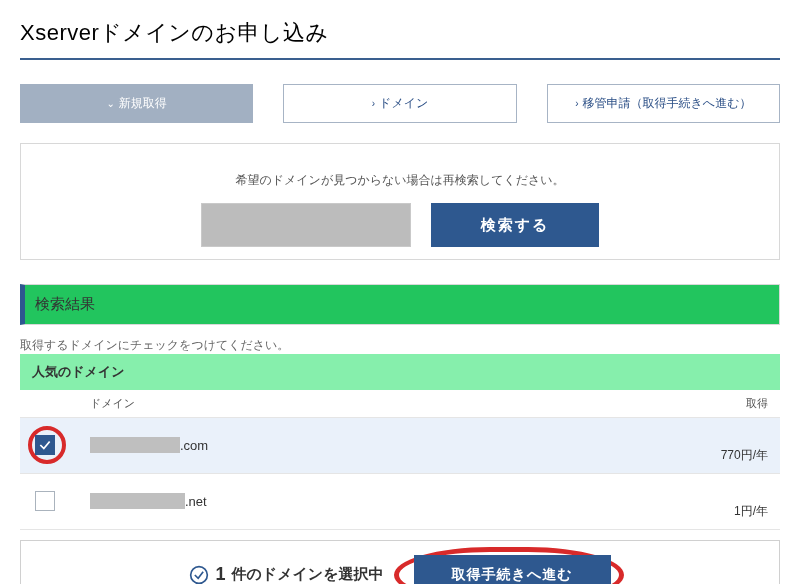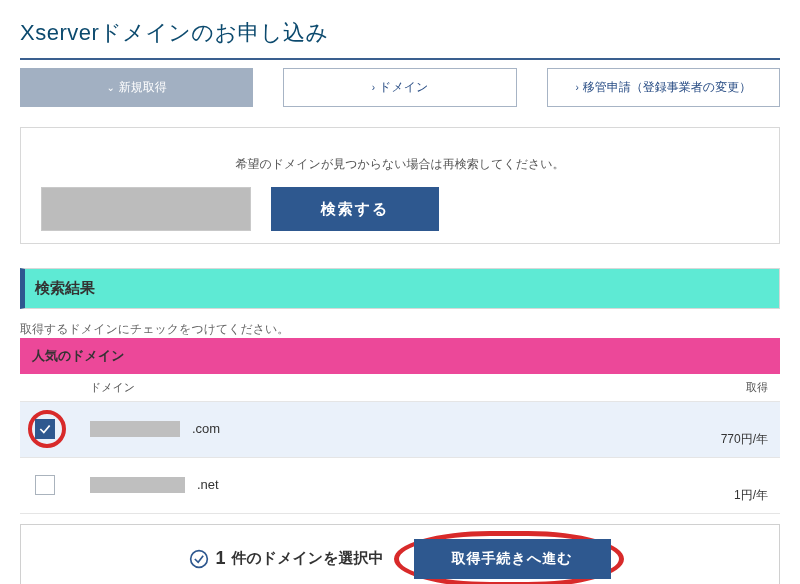--- a/index.html
+++ b/index.html
@@ -7,24 +7,24 @@
     font-family: "Hiragino Kaku Gothic ProN", "Meiryo", sans-serif;
     background: #fff;
     color: #333;
     font-size: 13px;
     width: 800px;
     padding: 18px 20px;
   }
   .page-title {
     font-size: 22px;
     font-weight: 400;
-    color: #0c4a6e;
+    color: #000000;
     padding-bottom: 10px;
     border-bottom: 2px solid #3a5f8f;
-    margin-bottom: 8px;
+    margin-bottom: 24px;
     letter-spacing: 0.5px;
   }
   .tabs {
     display: flex;
     gap: 30px;
     margin-bottom: 20px;
   }
   .tab {
     flex: 1;
     text-align: center;
@@ -51,20 +51,21 @@
     margin-bottom: 24px;
   }
   .search-note {
     text-align: center;
     font-size: 12px;
     color: #555;
     margin-bottom: 14px;
   }
   .search-row {
     display: flex;
+    justify-content: center;
     gap: 20px;
   }
   .search-input {
     width: 210px;
     height: 44px;
     border: 1px solid #c9c9c9;
     background: #bcbcbc;
     padding: 0 8px;
   }
   .search-btn {
@@ -73,36 +74,36 @@
     background: #2e588f;
     color: #fff;
     border: none;
     font-size: 15px;
     font-weight: bold;
     cursor: pointer;
     letter-spacing: 2px;
   }
   .section-heading {
     border-left: 5px solid #2e588f;
-    background: #5eead4;
+    background: #22c55e;
     padding: 10px 10px;
     font-size: 15px;
-    font-weight: bold;
+    font-weight: normal;
     color: #333;
     border-bottom: 1px solid #d8d8d8;
     border-top: 1px solid #d8d8d8;
     border-right: 1px solid #d8d8d8;
     margin-bottom: 12px;
   }
   .hint {
     font-size: 12px;
     color: #666;
   }
   .subheading {
-    background: #ec4899;
+    background: #86efac;
     padding: 9px 12px;
     font-size: 13px;
     font-weight: bold;
     color: #333;
   }
   .table { width: 100%; }
   .thead {
     display: flex;
     padding: 6px 12px 6px 70px;
     font-size: 11px;
@@ -138,21 +139,22 @@
     cursor: pointer;
   }
   .checkbox.checked {
     background: #2e588f;
     border-color: #2e588f;
   }
   .checkbox.checked svg { stroke:#fff; }
   .domain-name {
     flex: 1;
     display:flex;
-    gap:12px;
+    align-items:center;
+    gap:0;
     font-size:13px;
     color:#333;
   }
   .domain-mask {
     display:inline-block;
     background:#bfbfbf;
     height:16px;
   }
   .price {
     width: 140px;
@@ -221,21 +223,21 @@
   <div class="tab active">
     <span class="chev">⌄</span>
     <span>新規取得</span>
   </div>
   <div class="tab">
     <span class="chev">›</span>
     <span>ドメイン</span>
   </div>
   <div class="tab">
     <span class="chev">›</span>
-    <span>移管申請（登録事業者の変更）</span>
+    <span>移管申請（取得手続きへ進む）</span>
   </div>
 </div>
 
 <div class="search-box">
   <div class="search-note">希望のドメインが見つからない場合は再検索してください。</div>
   <div class="search-row">
     <input class="search-input" type="text" style="">
     <button class="search-btn">検索する</button>
   </div>
 </div>

